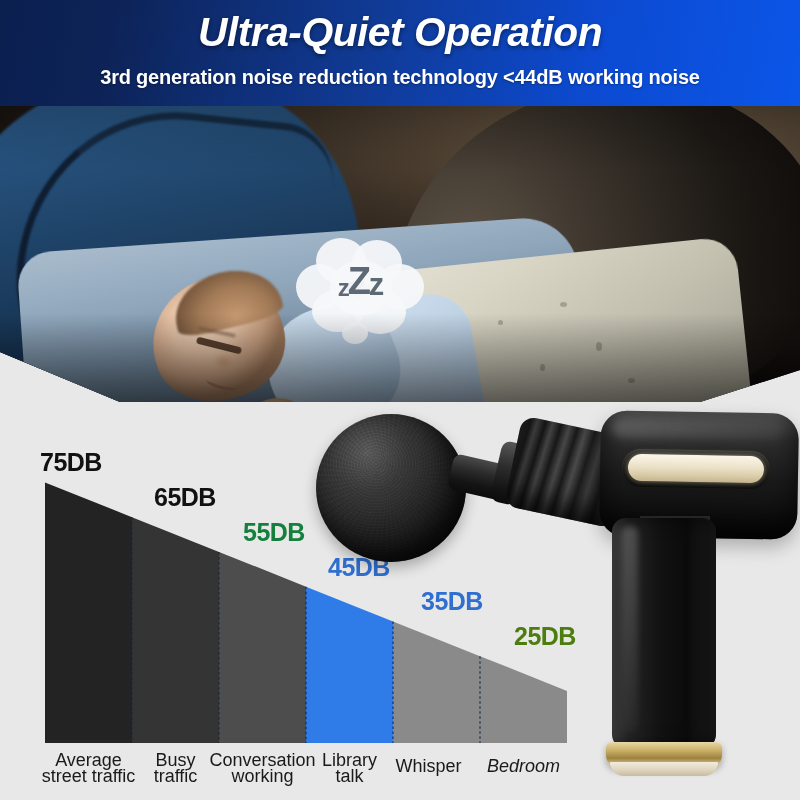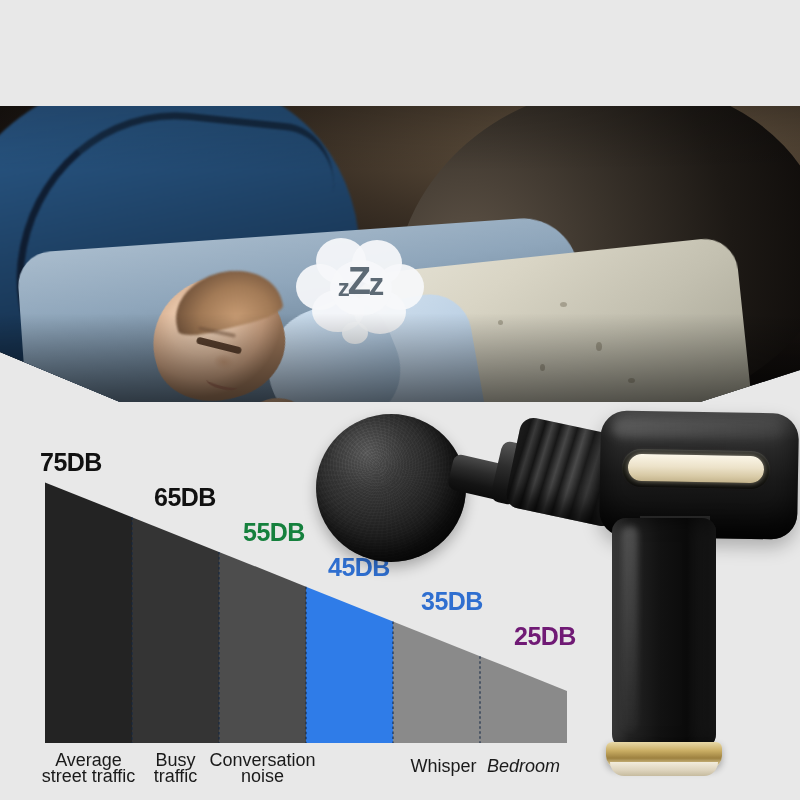--- a/index.html
+++ b/index.html
@@ -251,20 +251,24 @@
   .gun-neck{
     position:absolute;left:340px;top:118px;width:70px;height:34px;
     background:linear-gradient(180deg,#262626,#101010);
   }
 </style>
 </head>
 <body>
 
 <div class="page">
 
+  <div class="banner">
+    <div class="banner-title">Ultra-Quiet Operation</div>
+    <div class="banner-sub">3rd generation noise reduction technology &lt;44dB working noise</div>
+  </div>
 
   <div class="photo">
     <div class="photo-bg"></div>
     <div class="hood"></div>
     <div class="canopy"></div>
     <div class="canopy-rim"></div>
     <div class="mattress"></div>
     <div class="blanket"></div>
     <div class="blanket-sp" style="left:560px;top:196px;width:7px;height:5px;"></div>
     <div class="blanket-sp" style="left:596px;top:236px;width:6px;height:9px;"></div>
@@ -315,28 +319,30 @@
         <line x1="219" x2="219" y1="149.875" y2="341" stroke="rgba(20,40,70,.75)" stroke-width="1.4" stroke-dasharray="2.5,2.5"></line>
         <line x1="306" x2="306" y1="184.625" y2="341" stroke="rgba(20,40,70,.75)" stroke-width="1.4" stroke-dasharray="2.5,2.5"></line>
         <line x1="393" x2="393" y1="219.375" y2="341" stroke="rgba(20,40,70,.75)" stroke-width="1.4" stroke-dasharray="2.5,2.5"></line>
         <line x1="480" x2="480" y1="254.125" y2="341" stroke="rgba(20,40,70,.75)" stroke-width="1.4" stroke-dasharray="2.5,2.5"></line>
       </svg>
   <div class="db-label" style="color: rgb(17, 17, 17); left: 40px; top: 46.375px;">75DB</div>
       <div class="db-label" style="color: rgb(17, 17, 17); left: 154px; top: 81.125px;">65DB</div>
       <div class="db-label" style="color: #15803d; left: 243px; top: 115.875px;">55DB</div>
       <div class="db-label accent" style="color: rgb(47, 111, 208); left: 328px; top: 150.625px;">45DB</div>
       <div class="db-label accent" style="color: rgb(47, 111, 208); left: 421px; top: 185.375px;">35DB</div>
-      <div class="db-label" style="color: #701a75; left: 514px; top: 220.125px;">25DB</div>
+      <div class="db-label" style="color: #4d7c0f; left: 514px; top: 220.125px;">25DB</div>
       <div class="cat-label" style="left: 23px; width: 131px; top: 350px;">Average
 street traffic</div>
       <div class="cat-label" style="left: 110px; width: 131px; top: 350px;">Busy
 traffic</div>
       <div class="cat-label" style="left: 197px; width: 131px; top: 350px;">Conversation
-noise</div>
-      <div class="cat-label" style="left: 378px; width: 131px; top: 356px;">Whisper</div>
+working</div>
+      <div class="cat-label" style="left: 284px; width: 131px; top: 350px;">Library
+talk</div>
+      <div class="cat-label" style="left: 363px; width: 131px; top: 356px;">Whisper</div>
       <div class="cat-label" style="left: 458px; width: 131px; top: 356px; font-style: italic;">Bedroom</div>
     </div>
 
   <div class="gun">
     <div class="gun-ball"></div>
     <div class="gun-stem"></div>
     <div class="gun-collar"></div>
     <div class="gun-ribs"></div>
     <div class="gun-body"></div>
     <div class="gun-body-hl"></div>

